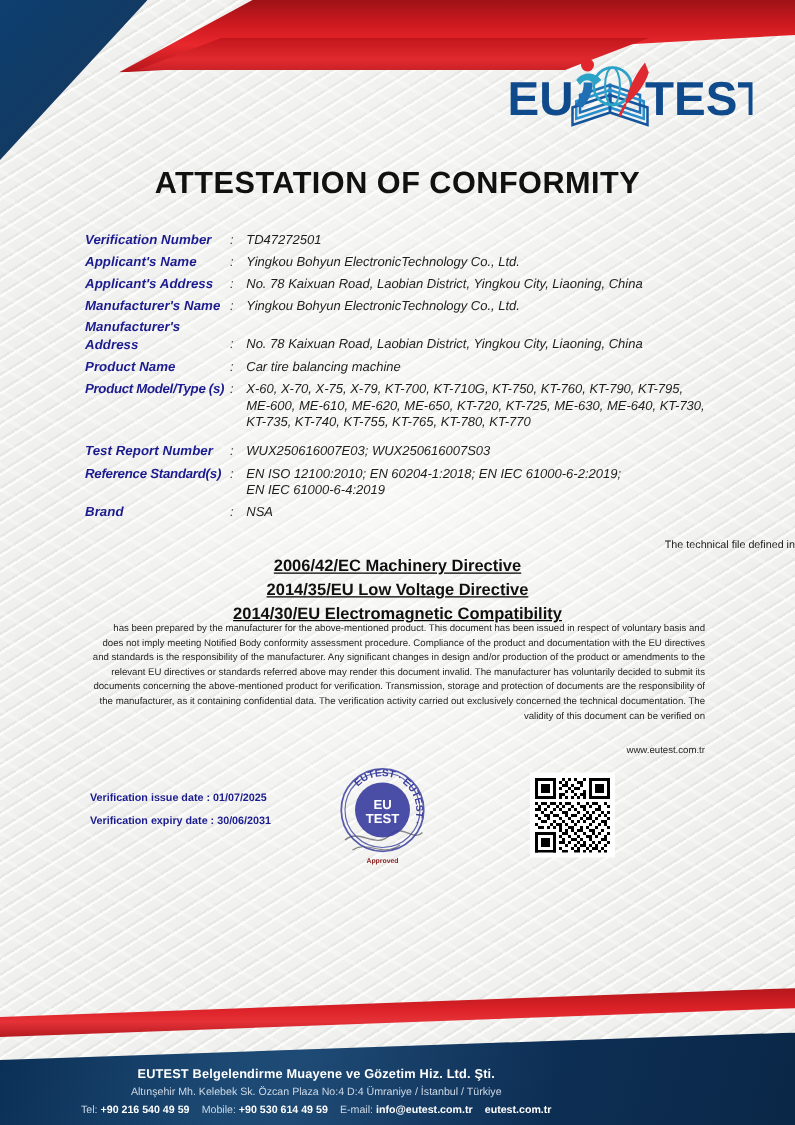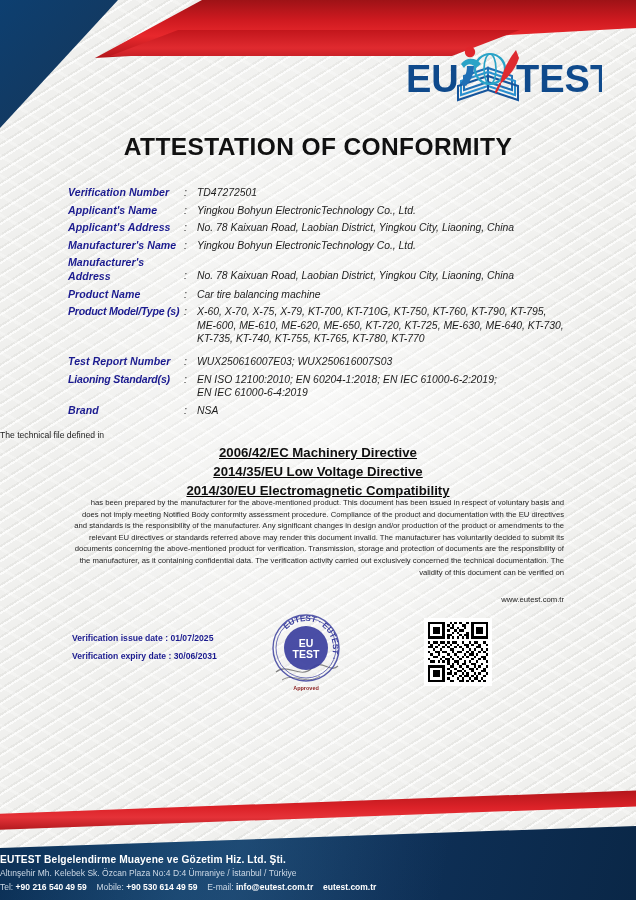--- a/index.html
+++ b/index.html
@@ -147,21 +147,21 @@
   .f-value {
     font-size: 10.4px;
     color: #1d1d1d;
   }
   .f-value .cont { display:block; }
 
   
   .tech-file {
     position: absolute;
     top: 430px; left: 0; right: 0;
-    text-align: left;
+    text-align: right;
     font-size: 8.6px;
     color: #232323;
   }
   .directives {
     position: absolute;
     top: 443px; left: 0; right: 0;
     text-align: center;
     text-decoration: underline;
   }
   .directive-line {
@@ -214,21 +214,21 @@
     padding: 4px;
     box-sizing: border-box;
   }
   .qr-wrap svg { display:block; }
 
   
   .footer {
     position: absolute;
     left: 0; bottom: 6px;
     width: 520px;
-    text-align: left;
+    text-align: center;
     padding-right: 14px;
     box-sizing: border-box;
     color: #ffffff;
   }
   .footer-company {
     font-size: 10.2px;
     font-weight: bold;
     letter-spacing: .15px;
     line-height: 15px;
   }
@@ -334,21 +334,21 @@
           <span class="cont">ME-600, ME-610, ME-620, ME-650, KT-720, KT-725, ME-630, ME-640, KT-730,</span>
           <span class="cont">KT-735, KT-740, KT-755, KT-765, KT-780, KT-770</span>
         </td>
       </tr>
       <tr>
         <td class="f-label" style="padding-top:5px;">Test Report Number</td>
         <td class="f-colon" style="padding-top:5px;">:</td>
         <td class="f-value" style="padding-top:5px;"><span>WUX250616007E03; WUX250616007S03</span></td>
       </tr>
       <tr>
-        <td class="f-label" style="letter-spacing:-0.2px;">Liaoning Standard(s)</td>
+        <td class="f-label" style="letter-spacing:-0.2px;">Reference Standard(s)</td>
         <td class="f-colon">:</td>
         <td class="f-value">
           <span>EN ISO 12100:2010; EN 60204-1:2018; EN IEC 61000-6-2:2019;</span>
           <span class="cont">EN IEC 61000-6-4:2019</span>
         </td>
       </tr>
       <tr>
         <td class="f-label">Brand</td>
         <td class="f-colon">:</td>
         <td class="f-value"><span>NSA</span></td>

